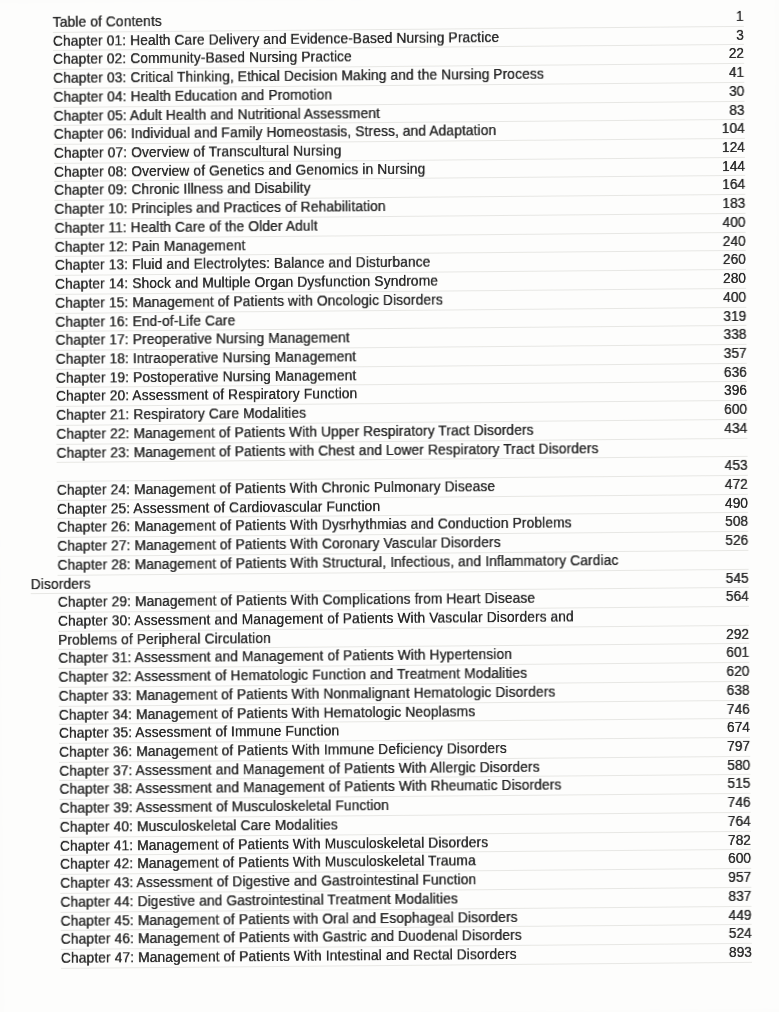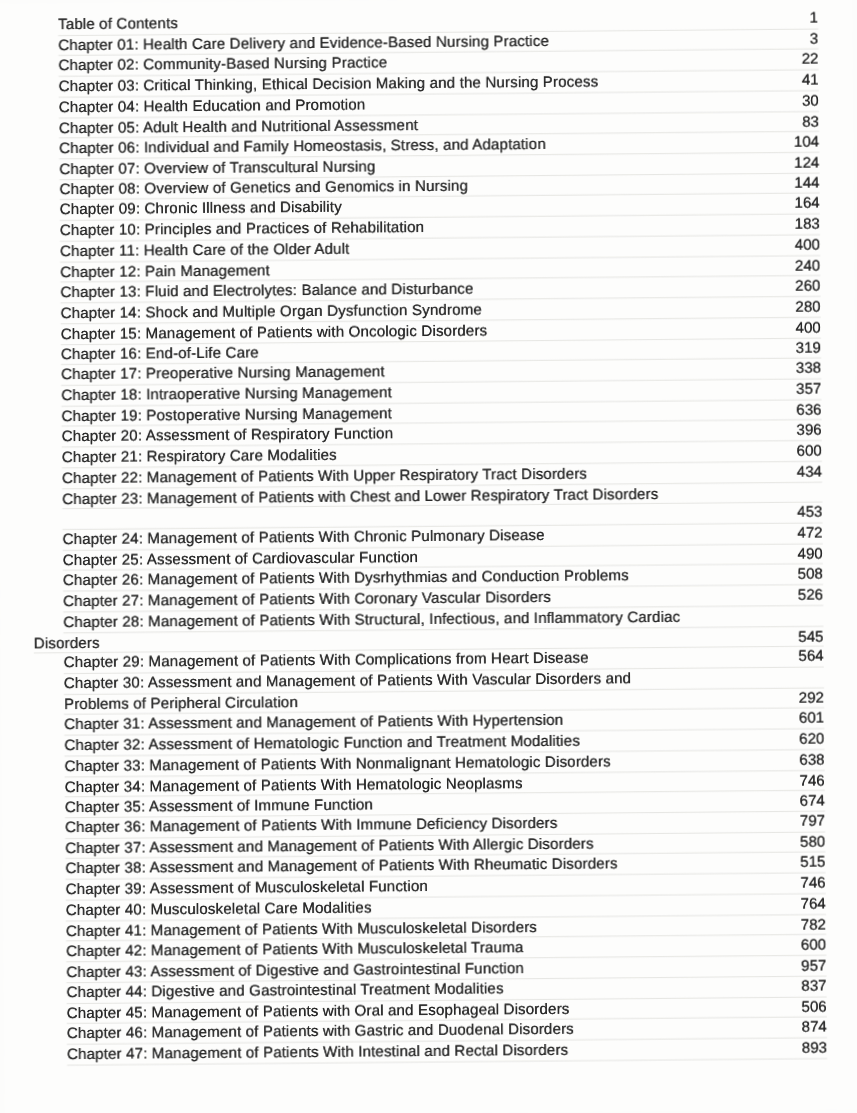--- a/index.html
+++ b/index.html
@@ -288,26 +288,26 @@
     <span class="pagenum">957</span>
   </div>
 
   <div class="line">
     <span class="title">Chapter 44: Digestive and Gastrointestinal Treatment Modalities</span>
     <span class="pagenum">837</span>
   </div>
 
   <div class="line">
     <span class="title">Chapter 45: Management of Patients with Oral and Esophageal Disorders</span>
-    <span class="pagenum">506</span>
+    <span class="pagenum">449</span>
   </div>
 
   <div class="line">
     <span class="title">Chapter 46: Management of Patients with Gastric and Duodenal Disorders</span>
-    <span class="pagenum">874</span>
+    <span class="pagenum">524</span>
   </div>
 
   <div class="line">
     <span class="title">Chapter 47: Management of Patients With Intestinal and Rectal Disorders</span>
     <span class="pagenum">893</span>
   </div>
 </div>
 </div>
 
 </body></html>

